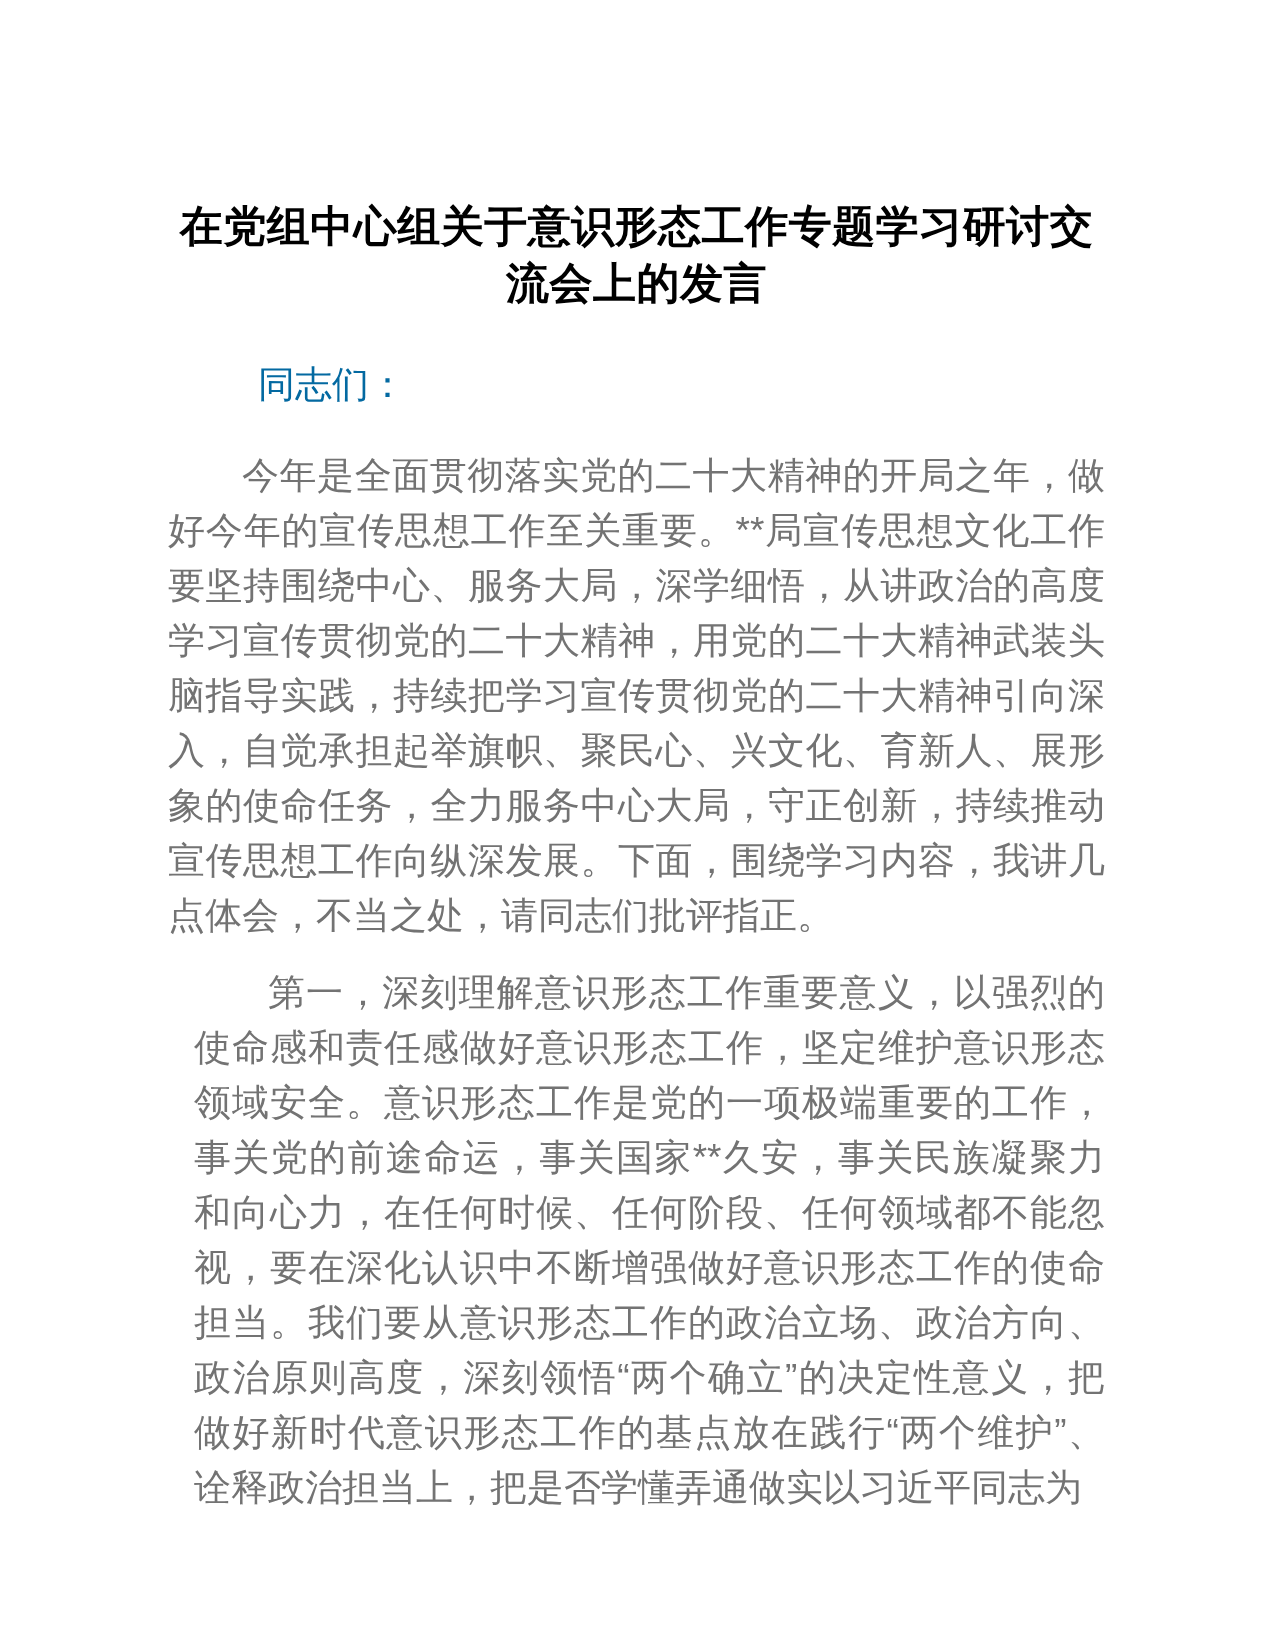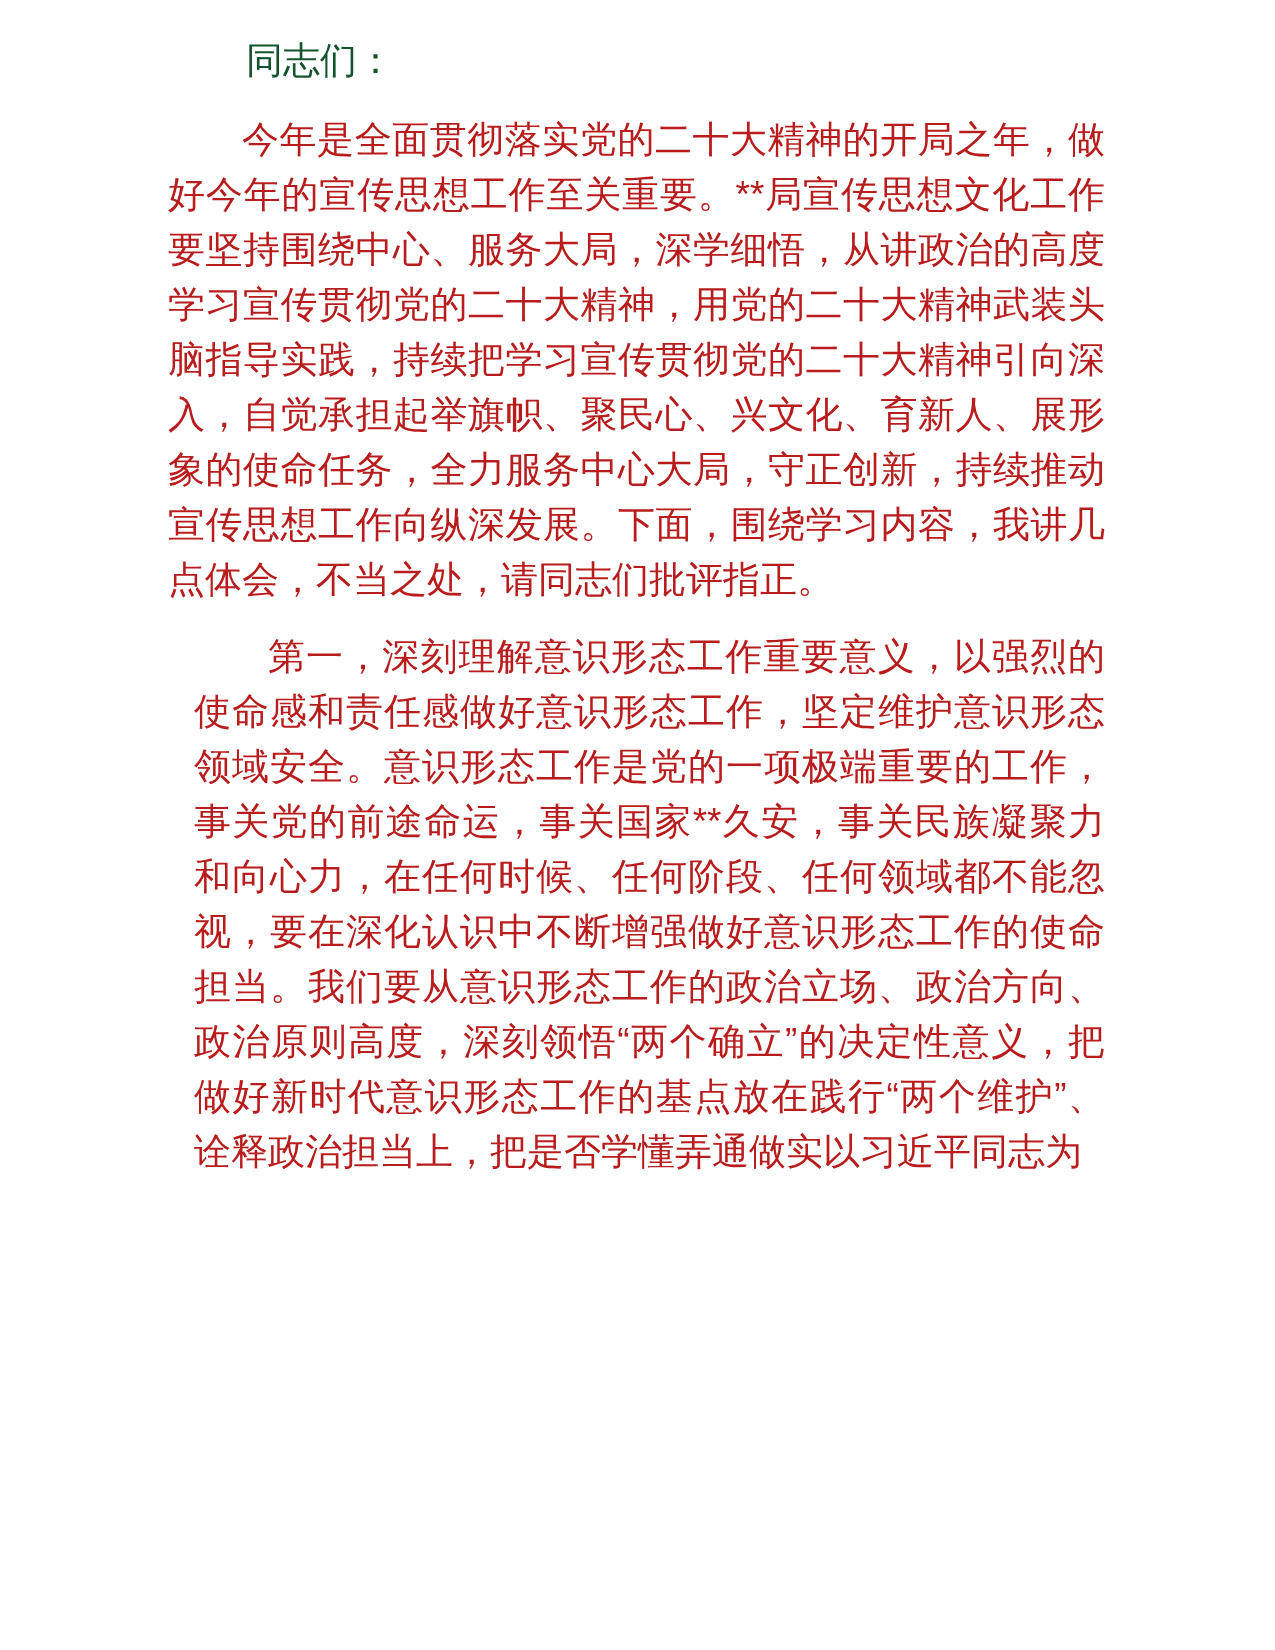--- a/index.html
+++ b/index.html
@@ -35,57 +35,58 @@
     padding-top: 198px;
     font-size: 43px;
     font-weight: bold;
     line-height: 57px;
     text-align: center;
     letter-spacing: 0.5px;
     color: #000000;
   }
 
   .salutation {
-    margin: 4px;
+    margin: 16px;
     padding: 0;
     padding-top: 29px;
     font-size: 37px;
     font-weight: normal;
     line-height: 55px;
     text-align: left;
     text-indent: 74px;
-    color: #14532d;
+    color: #0369a1;
   }
 
   .body-para {
     margin: 0;
     padding: 0;
     padding-top: 20px;
     font-size: 37px;
     font-weight: normal;
     line-height: 55px;
     text-align: justify;
     text-justify: inter-character;
     text-indent: 74px;
-    color: #b91c1c;
+    color: #737373;
     word-break: break-all;
     overflow-wrap: break-word;
   }
 
   .body-para.tight {
     padding-top: 22px;
     margin-left: 26px;
   }
 </style>
 </head>
 <body>
 
 <div class="page">
   <div class="content">
 
+    <h1 class="doc-title">在党组中心组关于意识形态工作专题学习研讨交流会上的发言</h1>
 
     <p class="salutation">同志们：</p>
 
     <p class="body-para">今年是全面贯彻落实党的二十大精神的开局之年，做好今年的宣传思想工作至关重要。**局宣传思想文化工作要坚持围绕中心、服务大局，深学细悟，从讲政治的高度学习宣传贯彻党的二十大精神，用党的二十大精神武装头脑指导实践，持续把学习宣传贯彻党的二十大精神引向深入，自觉承担起举旗帜、聚民心、兴文化、育新人、展形象的使命任务，全力服务中心大局，守正创新，持续推动宣传思想工作向纵深发展。下面，围绕学习内容，我讲几点体会，不当之处，请同志们批评指正。</p>
 
     <p class="body-para tight">第一，深刻理解意识形态工作重要意义，以强烈的使命感和责任感做好意识形态工作，坚定维护意识形态领域安全。意识形态工作是党的一项极端重要的工作，事关党的前途命运，事关国家**久安，事关民族凝聚力和向心力，在任何时候、任何阶段、任何领域都不能忽视，要在深化认识中不断增强做好意识形态工作的使命担当。我们要从意识形态工作的政治立场、政治方向、政治原则高度，深刻领悟“两个确立”的决定性意义，把做好新时代意识形态工作的基点放在践行“两个维护”、诠释政治担当上，把是否学懂弄通做实以习近平同志为</p>
 
   </div>
 </div>
 

